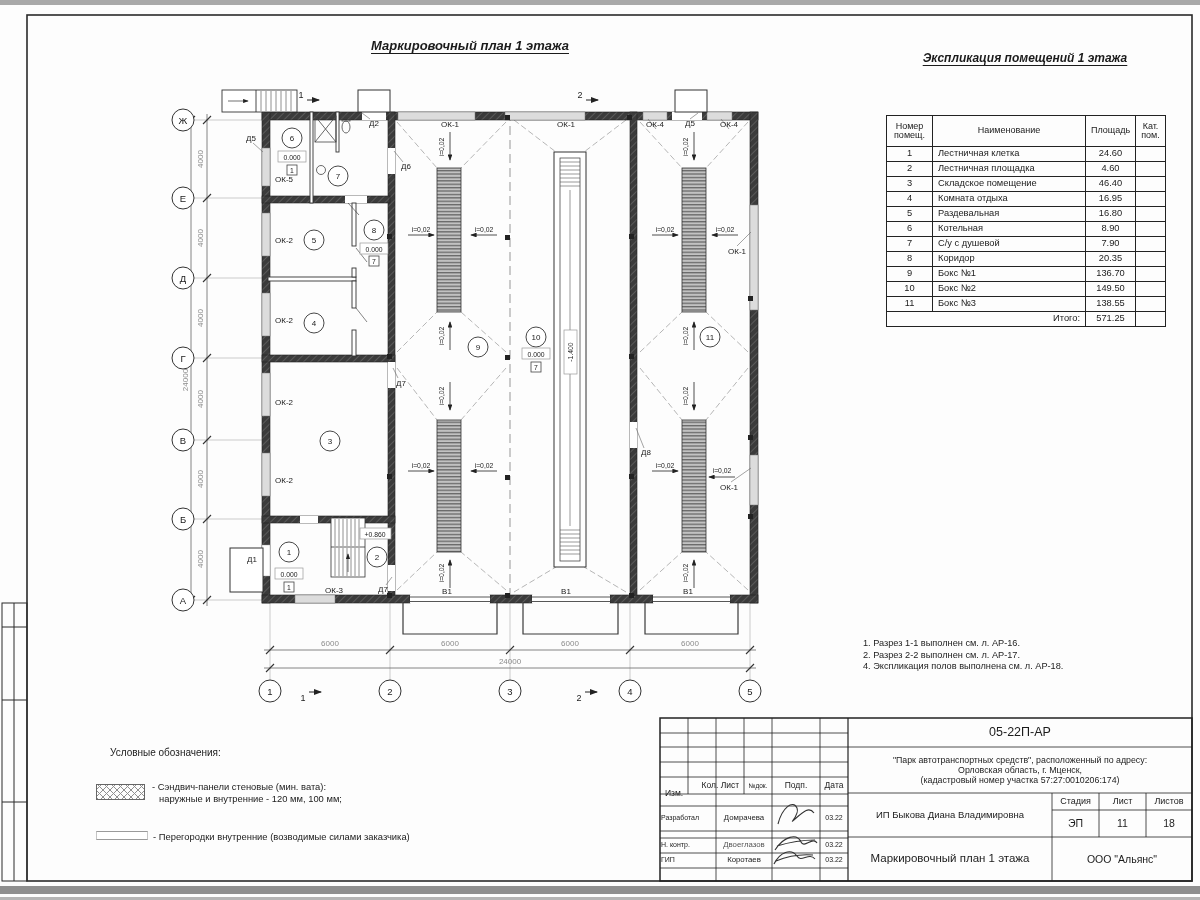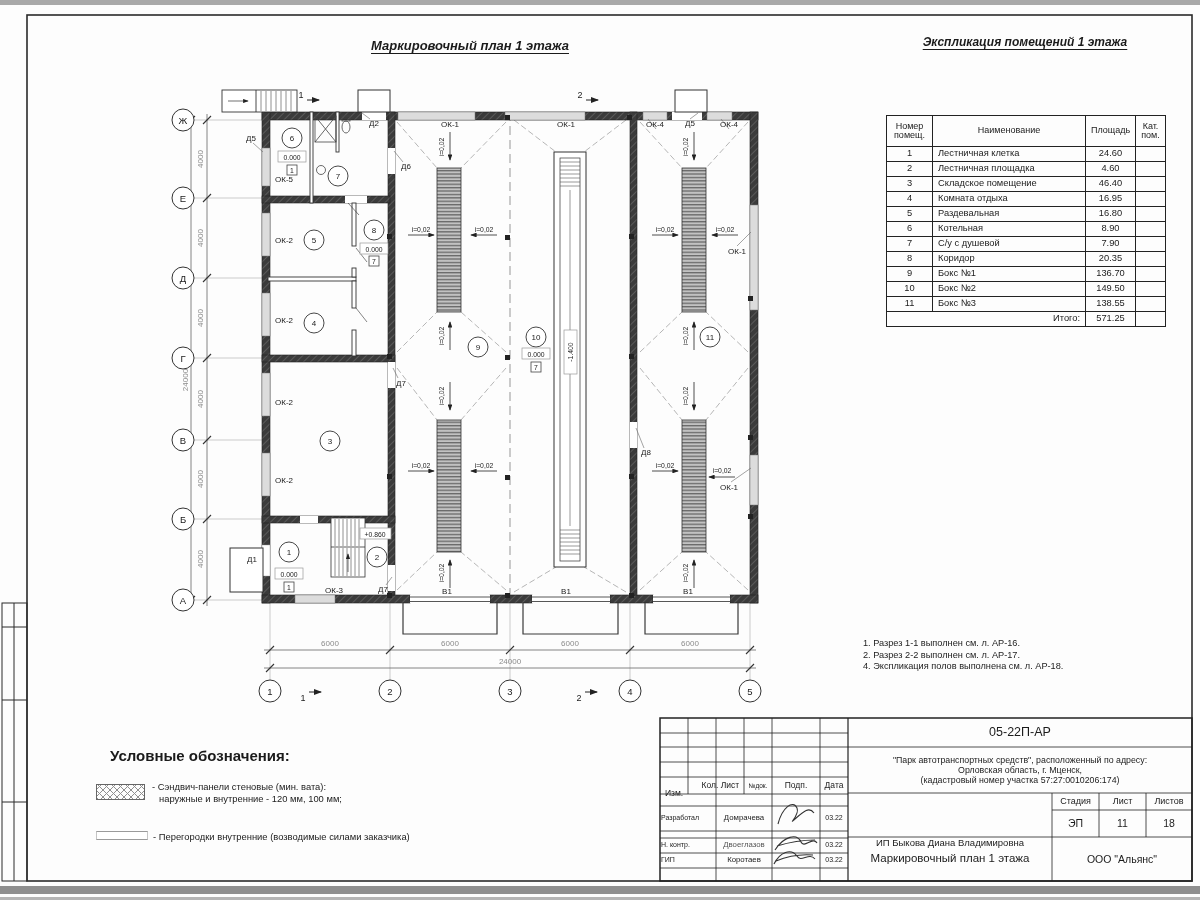--- a/index.html
+++ b/index.html
@@ -19,21 +19,21 @@
   #expl th,#expl td{border:1px solid #222;padding:0 2px;height:14px;line-height:1.05;
                     overflow:hidden;white-space:nowrap;}
   #expl th{font-weight:400;font-size:9px;white-space:normal;height:30px;}
   #expl td.name{text-align:left;padding-left:5px;}
   #expl td.num,#expl td.area{text-align:center;}
   #expl td.tot{text-align:right;padding-right:5px;}
   
   #notes{width:292px;font-size:9.2px;color:#222;line-height:1.25;}
   #notes div{padding-left:12px;text-indent:-12px;}
   
-  .legend-title{font-size:15px;color:#1b1b1b;font-weight:bold;}
+  .legend-title{font-size:10px;color:#1b1b1b;}
   .legend-text{font-size:9.4px;color:#1b1b1b;line-height:1.3;}
   .sw1{width:47px;height:14px;border:1px solid #666;
        background:repeating-linear-gradient(45deg,#909090 0 1px,transparent 1px 5px),
                   repeating-linear-gradient(-45deg,#909090 0 1px,transparent 1px 5px);}
   .sw2{width:50px;height:7px;border-top:1.5px solid #9a9a9a;border-bottom:1.5px solid #9a9a9a;
        border-left:1px solid #c5c5c5;border-right:1px solid #c5c5c5;background:#fff;}
   
   .cell{position:absolute;display:flex;align-items:center;justify-content:center;
         color:#1b1b1b;text-align:center;line-height:1.15;}
 </style>
@@ -529,21 +529,21 @@
     <g fill="none" stroke="#333" stroke-width="1.1">
       <path d="M778,824 C782,808 793,799 797,808 C800,815 787,826 795,819 C803,812 809,806 814,813"></path>
       <path d="M775,850 C784,836 797,833 801,842 C804,849 813,836 817,843 M777,846 C790,842 804,840 815,840"></path>
       <path d="M774,864 C780,852 791,848 797,856 C801,863 809,852 815,859 M776,861 C788,856 801,854 813,855"></path>
     </g>
   </svg>
 
   <div class="abs" style="left:310px;top:36px;width:320px;text-align:center;">
     <span class="sheet-title">Маркировочный план 1 этажа</span>
   </div>
-  <div class="abs" style="left:880px;top:32px;width:290px;text-align:center;">
+  <div class="abs" style="left:880px;top:48px;width:290px;text-align:center;">
     <span class="sheet-title" style="font-size:12px">Экспликация помещений 1 этажа</span>
   </div>
 
   <table id="expl" class="abs" style="left:886px;top:115px;width:279px;">
     <colgroup>
         <col style="width:46px">
         <col style="width:153px">
         <col style="width:50px">
         <col style="width:30px">
       </colgroup>
@@ -662,21 +662,21 @@
   <div class="abs sw2" style="left:96px;top:831px;"></div>
   <div class="abs legend-text" style="left:153px;top:831px;width:340px;">- Перегородки внутренние (возводимые силами заказчика)</div>
 
   <div>
     <div class="cell" style="left:848px;top:718px;width:344px;height:29px;font-size:12.5px;">05-22П-АР</div>
     <div class="cell" style="left:850px;top:747px;width:340px;height:46px;font-size:8.8px;flex-direction:column;">
       <div>"Парк автотранспортных средств",  расположенный по адресу:</div>
       <div>Орловская область, г. Мценск,</div>
       <div>(кадастровый номер участка 57:27:0010206:174)</div>
     </div>
-    <div class="cell" style="left:848px;top:793px;width:204px;height:44px;font-size:9.5px;margin-top:28px;">ИП Быкова Диана Владимировна</div>
+    <div class="cell" style="left:848px;top:793px;width:204px;height:44px;font-size:9.5px;">ИП Быкова Диана Владимировна</div>
     <div class="cell" style="left:1052px;top:793px;width:47px;height:17px;font-size:9px;">Стадия</div>
     <div class="cell" style="left:1099px;top:793px;width:47px;height:17px;font-size:9px;">Лист</div>
     <div class="cell" style="left:1146px;top:793px;width:46px;height:17px;font-size:9px;">Листов</div>
     <div class="cell" style="left:1052px;top:810px;width:47px;height:27px;font-size:10.5px;text-align:right;">ЭП</div>
     <div class="cell" style="left:1099px;top:810px;width:47px;height:27px;font-size:10.5px;">11</div>
     <div class="cell" style="left:1146px;top:810px;width:46px;height:27px;font-size:10.5px;">18</div>
     <div class="cell" style="left:848px;top:837px;width:204px;height:44px;font-size:11.5px;">Маркировочный план 1 этажа</div>
     <div class="cell" style="left:1052px;top:837px;width:140px;height:44px;font-size:10.5px;">ООО "Альянс"</div>
     <div class="cell" style="left:660px;top:777px;width:28px;height:34px;font-size:8.5px;">Изм.</div>
     <div class="cell" style="left:688px;top:777px;width:44px;height:17px;font-size:8.5px;">Кол.</div>

